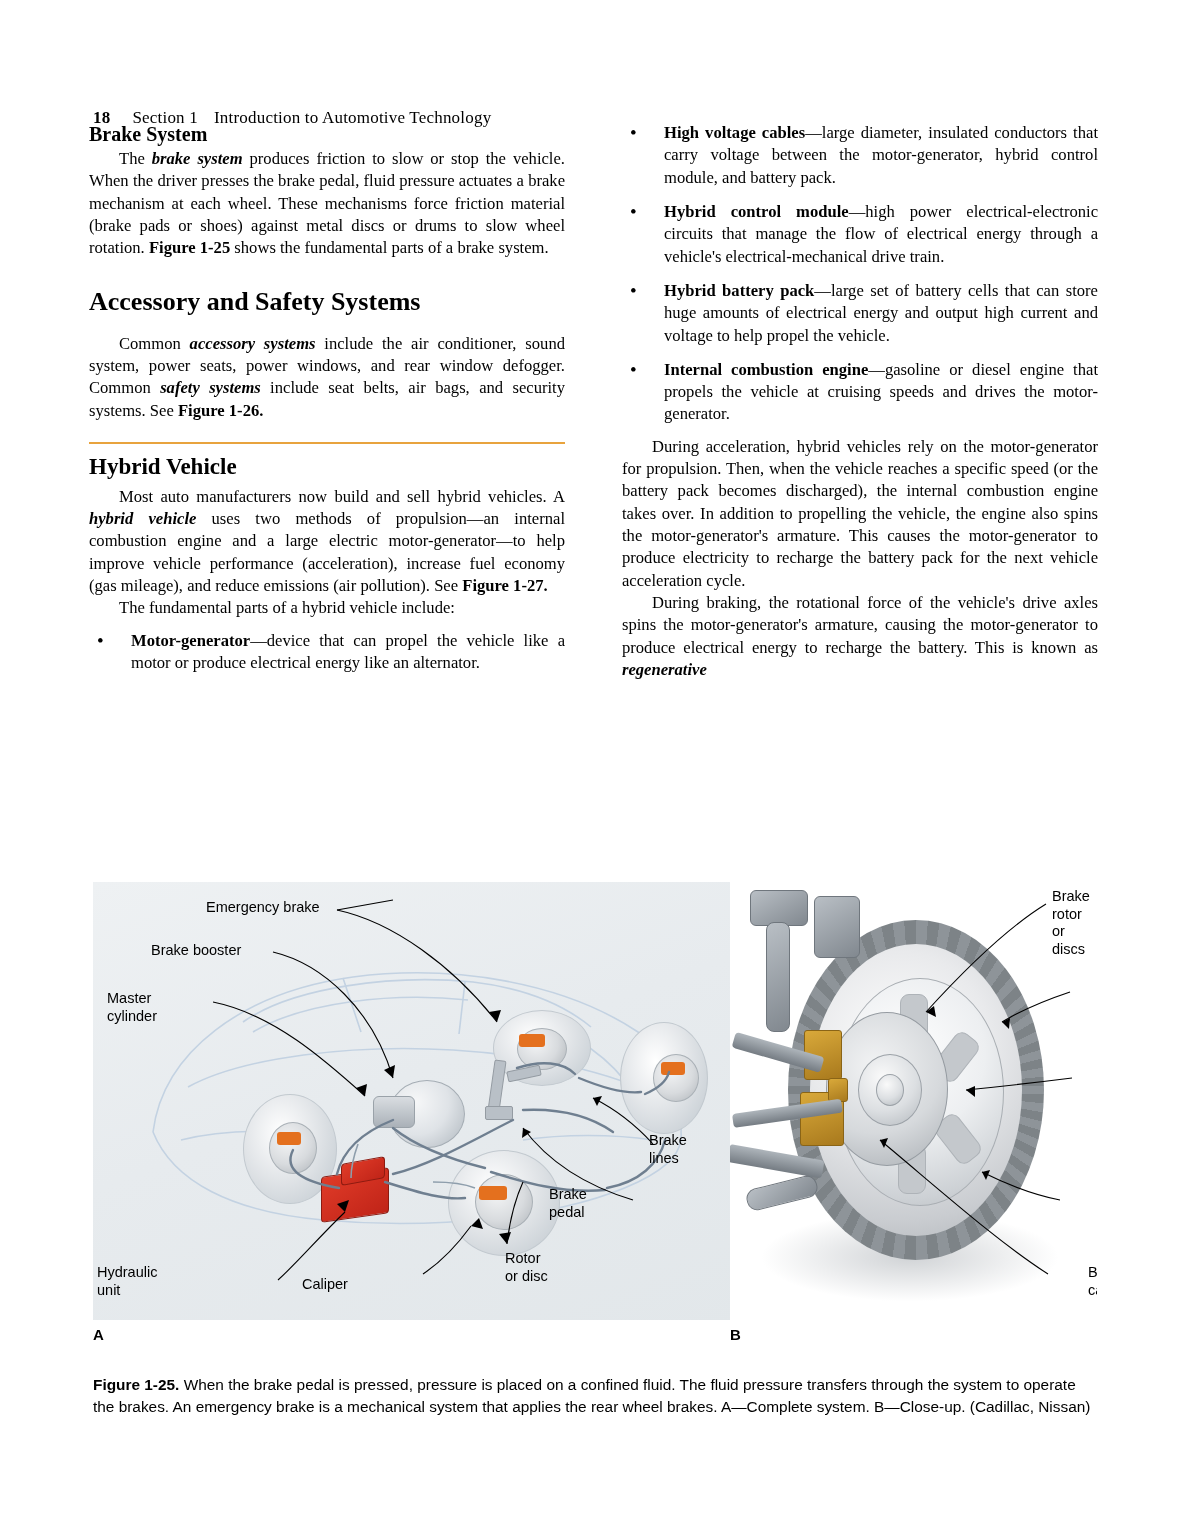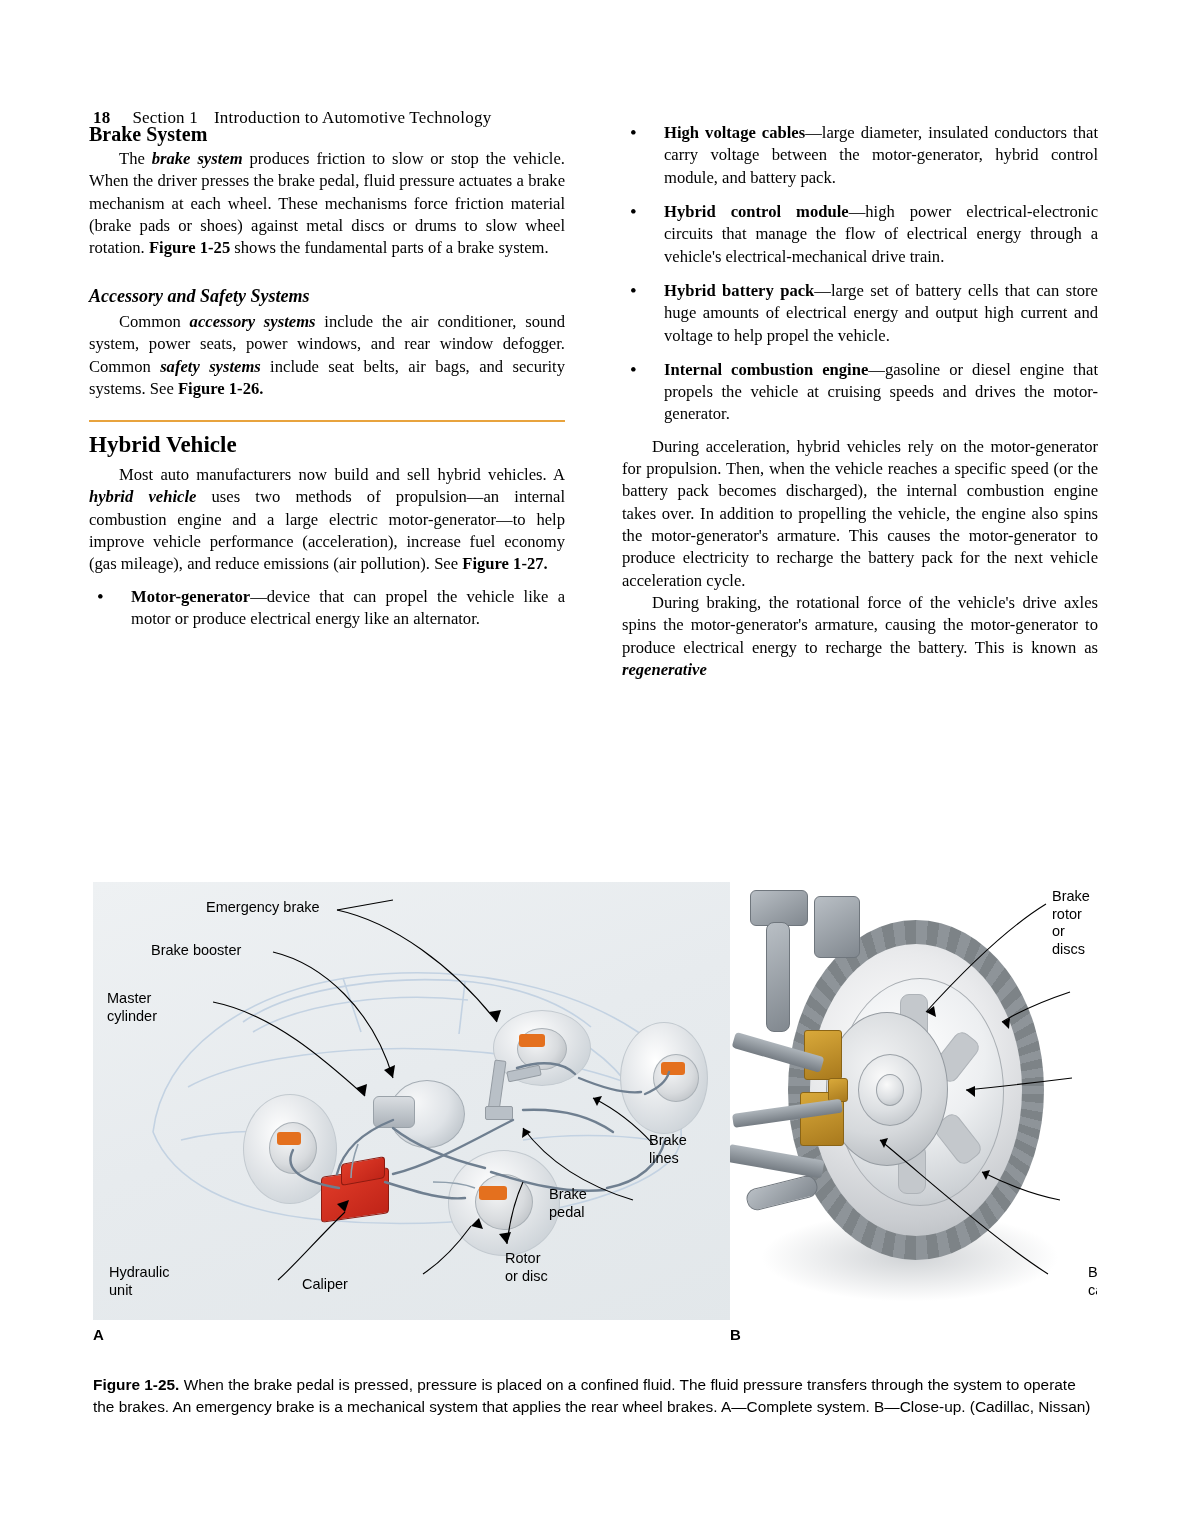--- a/index.html
+++ b/index.html
@@ -52,24 +52,23 @@
   .col-right { left: 622px; }
 
   h2.head {
     font-size: 20px;
     font-weight: bold;
     margin: 0 0 2px 0;
     line-height: 1.2;
     text-align: left;
   }
   h2.head-italic {
-    font-size: 18px;
+    font-size: 26px;
     font-weight: bold;
-    font-style: italic;
-    margin: 0 0 4px 0;
+    margin: 0 0 16px 0;
     line-height: 1.2;
     text-align: left;
   }
   h2.head-rule {
     font-size: 23px;
     font-weight: bold;
     margin: 0 0 4px 0;
     line-height: 1.25;
     text-align: left;
     padding-top: 9px;
@@ -294,20 +293,21 @@
     <h2 class="head-italic">Accessory and Safety Systems</h2>
 
     <p class="body"><span>Common </span><b class="term">accessory systems</b><span> include the air conditioner, sound system, power seats, power windows, and rear window defogger. Common </span><b class="term">safety systems</b><span> include seat belts, air bags, and security systems. See </span><b class="fig">Figure 1-26.</b></p>
 
     <div class="spacer-md"></div>
 
     <h2 class="head-rule">Hybrid Vehicle</h2>
 
     <p class="body"><span>Most auto manufacturers now build and sell hybrid vehicles. A </span><b class="term">hybrid vehicle</b><span> uses two methods of propulsion—an internal combustion engine and a large electric motor-generator—to help improve vehicle performance (acceleration), increase fuel economy (gas mileage), and reduce emissions (air pollution). See </span><b class="fig">Figure 1-27.</b></p>
 
+    <p class="body">The fundamental parts of a hybrid vehicle include:</p>
 
     <div class="spacer-sm"></div>
 
     <ul class="bullets">
       <li>
         <span class="dot">•</span><span class="lead">Motor-generator</span><span>—device that can propel the vehicle like a motor or produce electrical energy like an alternator.</span>
       </li>
     </ul>
   </div>
 
@@ -428,21 +428,21 @@
         <div class="callout" style="left:58px;top:60px;">Brake booster</div>
         <div class="callout" style="left:14px;top:108px;">Master
 cylinder</div>
         <div class="callout" style="left:556px;top:250px;">Brake
 lines</div>
         <div class="callout" style="left:456px;top:304px;">Brake
 pedal</div>
         <div class="callout" style="left:412px;top:368px;">Rotor
 or disc</div>
         <div class="callout" style="left:209px;top:394px;">Caliper</div>
-        <div class="callout" style="left:16px;top:382px;">Hydraulic
+        <div class="callout" style="left:4px;top:382px;">Hydraulic
 unit</div>
       </div>
 
       <div class="panel-b">
 
         <div class="shadowB" style="left:30px;top:330px;width:300px;height:90px;"></div>
 
         <div class="tireB" style="left:58px;top:38px;width:256px;height:340px;border-radius:50%;"></div>
         <div class="tireB-inner" style="left:80px;top:62px;width:212px;height:292px;"></div>
 

